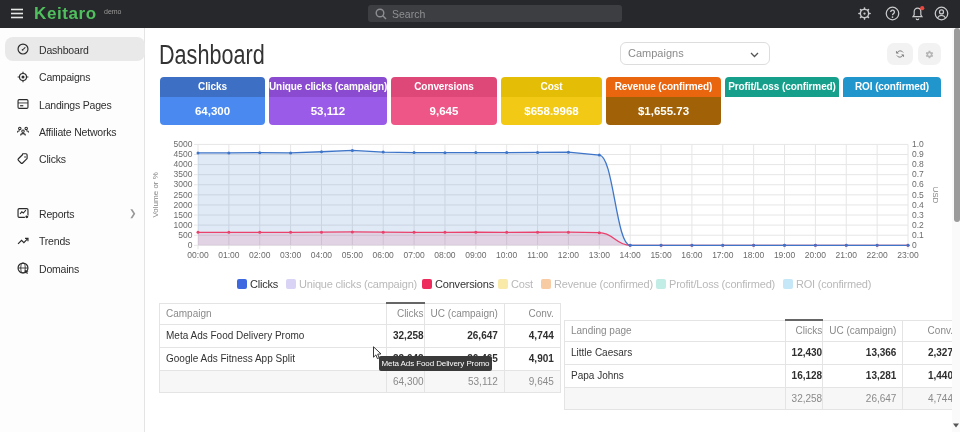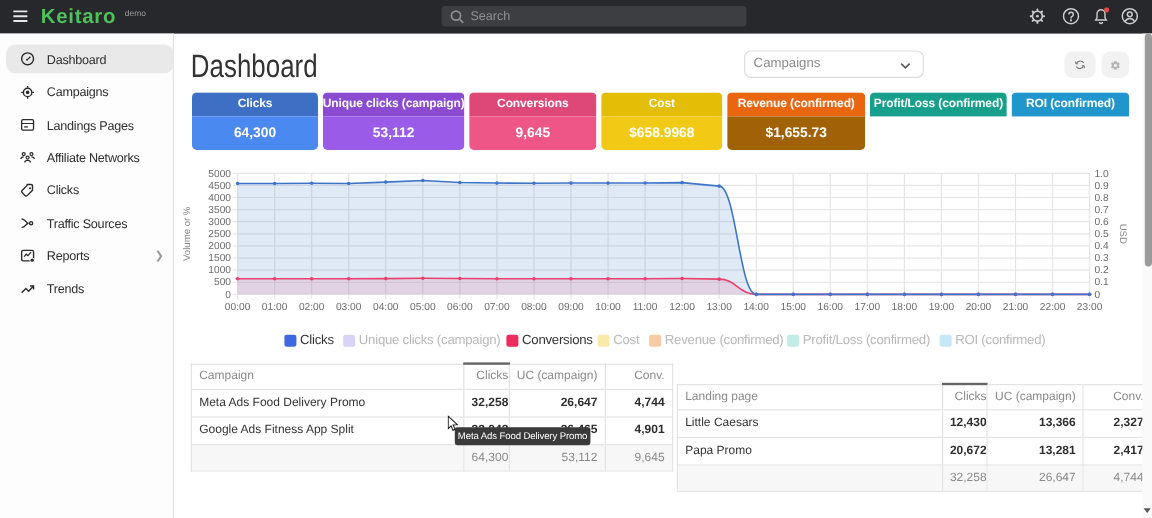--- a/index.html
+++ b/index.html
@@ -126,43 +126,45 @@
           </svg></span>
         <span class="lbl">Affiliate Networks</span>
       </div>
       <div class="mi " style="top:118.7px">
         <span class="ic"><svg width="14" height="14" viewBox="0 0 24 24" fill="none" stroke="#2b2b2b" stroke-width="2">
             <path d="M11.5 3h5.5a2 2 0 0 1 2 2v5.5a2 2 0 0 1-.6 1.4l-7 7a2 2 0 0 1-2.8 0L4.1 14.4a2 2 0 0 1 0-2.8l7-7A2 2 0 0 1 11.5 3z"></path>
             <circle cx="15.5" cy="8.5" r="1.4" fill="#2b2b2b" stroke="none"></circle>
           </svg></span>
         <span class="lbl">Clicks</span>
       </div>
-      <div class="mi " style="top:146.05px">
-        <span class="ic"><svg width="14" height="14" viewBox="0 0 24 24" fill="none" stroke="#2b2b2b" stroke-width="2">
-            <path d="M3.5 6c6 0 5.5 6 10 6M3.5 18c6 0 5.5-6 10-6"></path>
-            <circle cx="17" cy="12" r="2.2"></circle>
-          </svg></span>
-        <span class="lbl">Traffic Sources</span>
-      </div>
       <div class="mi " style="top:173.40000000000003px">
         <span class="ic"><svg width="14" height="14" viewBox="0 0 24 24" fill="none" stroke="#2b2b2b" stroke-width="2">
             <rect x="3.5" y="4.5" width="17" height="15" rx="2"></rect>
             <path d="M7 13.5l3-3.5 2.5 2 4.5-5" stroke-width="1.8"></path>
             <circle cx="18.5" cy="18.5" r="3.6" fill="#fff" stroke="none"></circle>
             <circle cx="18.5" cy="18.5" r="2.4" fill="#2b2b2b" stroke="none"></circle>
           </svg></span>
         <span class="lbl">Reports</span>
         <span class="chev">❯</span>
       </div>
       <div class="mi " style="top:200.75000000000003px">
         <span class="ic"><svg width="14" height="14" viewBox="0 0 24 24" fill="none" stroke="#2b2b2b" stroke-width="2">
             <path d="M3.5 17l6-6 4 4 7-7.5"></path>
             <path d="M15.5 7.5h5v5"></path>
           </svg></span>
         <span class="lbl">Trends</span>
+      </div>
+      <div class="mi " style="top:228.10000000000002px">
+        <span class="ic"><svg width="14" height="14" viewBox="0 0 24 24" fill="none" stroke="#2b2b2b" stroke-width="2">
+            <circle cx="12" cy="12" r="8.5"></circle>
+            <ellipse cx="12" cy="12" rx="3.8" ry="8.5" stroke-width="1.5"></ellipse>
+            <path d="M3.5 12h17" stroke-width="1.5"></path>
+            <path d="M15.5 15.5l6 2-2.4 1 1.3 2.8-1.8.8-1.3-2.8-1.8 1.8z" fill="#2b2b2b" stroke="none"></path>
+          </svg></span>
+        <span class="lbl">Domains</span>
       </div>
     </div>
 
   <div class="h1">Dashboard</div>
   <div class="sel" style="left:620px;width:150px;">Campaigns<svg class="abs" style="right:10px;top:9px" width="9" height="6" viewBox="0 0 9 6" fill="none" stroke="#555" stroke-width="1.3">
         <path d="M1 1l3.5 3.5L8 1"></path>
       </svg></div>
   <div class="btn" style="left:887px;width:26px;">
       <svg class="abs" style="left:8px;top:6px" width="10" height="10" viewBox="0 0 24 24" fill="none" stroke="#777" stroke-width="2.2">
         <path d="M19.5 8.5A8 8 0 0 0 5 9.5M4.5 15.5A8 8 0 0 0 19 14.5"></path>
@@ -412,24 +414,24 @@
             <td class="num" style="width:64px">UC (campaign)</td>
             <td class="num" style="width:57px">Conv.</td>
           </tr>
       <tr class="row">
             <td>Little Caesars</td>
             <td class="num cl">12,430</td>
             <td class="num">13,366</td>
             <td class="num">2,327</td>
           </tr>
       <tr class="row">
-            <td>Papa Promo</td>
-            <td class="num cl">20,672</td>
+            <td>Papa Johns</td>
+            <td class="num cl">16,128</td>
             <td class="num">13,281</td>
-            <td class="num">2,417</td>
+            <td class="num">1,440</td>
           </tr>
       <tr class="tfoot">
             <td></td>
             <td class="num cl">32,258</td>
             <td class="num">26,647</td>
             <td class="num">4,744</td>
           </tr>
     </tbody>
       </table>
   </div>

